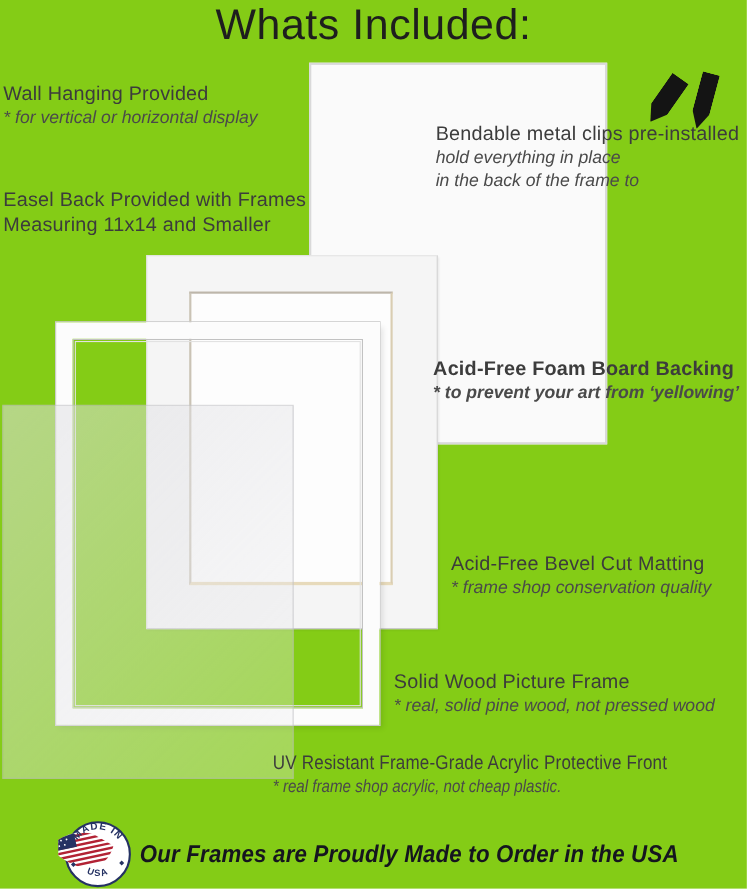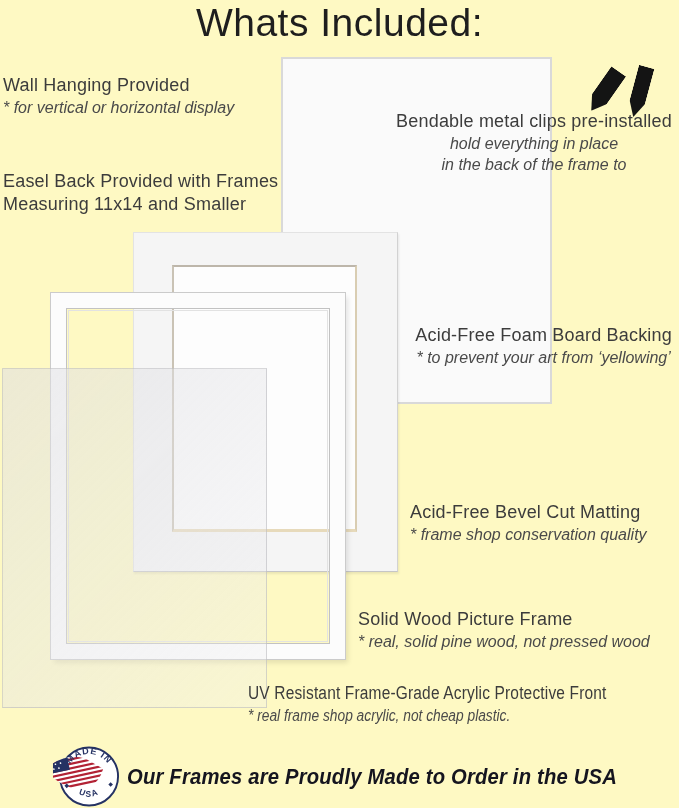--- a/index.html
+++ b/index.html
@@ -1,26 +1,26 @@
 <!DOCTYPE html>
 <html><head>
 <meta charset="utf-8">
 <style>
   html,body { margin:0; padding:0; background:#ffffff; }
   .canvas {
-    position:relative; width:679px; height:808px; background:#fef9c3;
+    position:relative; width:679px; height:808px; background:#84cc16;
     overflow:hidden; font-family:"Liberation Sans", sans-serif;
   }
   .title {
     position:absolute; top:1px; left:50%; transform:translateX(-50%);
     font-size:39px; letter-spacing:.5px; color:#1e1e1e; white-space:nowrap;
     font-weight:400;
   }
   .block { position:absolute; line-height:1.25; }
-  .block.r { text-align:center;margin-left:24px; }
+  .block.r { text-align:left;margin-left:24px; }
   .h { font-size:18px; color:#3c3c3c; letter-spacing:.2px; white-space:nowrap; }
   .n { font-size:16px; font-style:italic; color:#4a4a4a; white-space:nowrap; margin-top:1px; }
   .condense { transform:scaleX(.86); transform-origin:left center; }
 
   
   .foam-board {
     position:absolute; left:281px; top:57px; width:271px; height:347px;
     background:#fafafa; border:2px solid #d9d9d9; box-sizing:border-box;
   }
   .matting {
@@ -96,21 +96,21 @@
     <div class="h">Easel Back Provided with Frames</div>
     <div class="h">Measuring 11x14 and Smaller</div>
   </div>
 
   <div class="block r" style="right:7px; top:110px;">
     <div class="h">Bendable metal clips pre-installed</div>
     <div class="n">hold everything in place</div>
     <div class="n">in the back of the frame to</div>
   </div>
 
-  <div class="block r" style="right:7px; top:324px;">
+  <div class="block r" style="right:7px; top:324px;font-weight:bold;">
     <div class="h">Acid-Free Foam Board Backing</div>
     <div class="n">* to prevent your art from ‘yellowing’</div>
   </div>
 
   <div class="block" style="left:410px; top:501px;">
     <div class="h">Acid-Free Bevel Cut Matting</div>
     <div class="n">* frame shop conservation quality</div>
   </div>
 
   <div class="block" style="left:358px; top:608px;">

